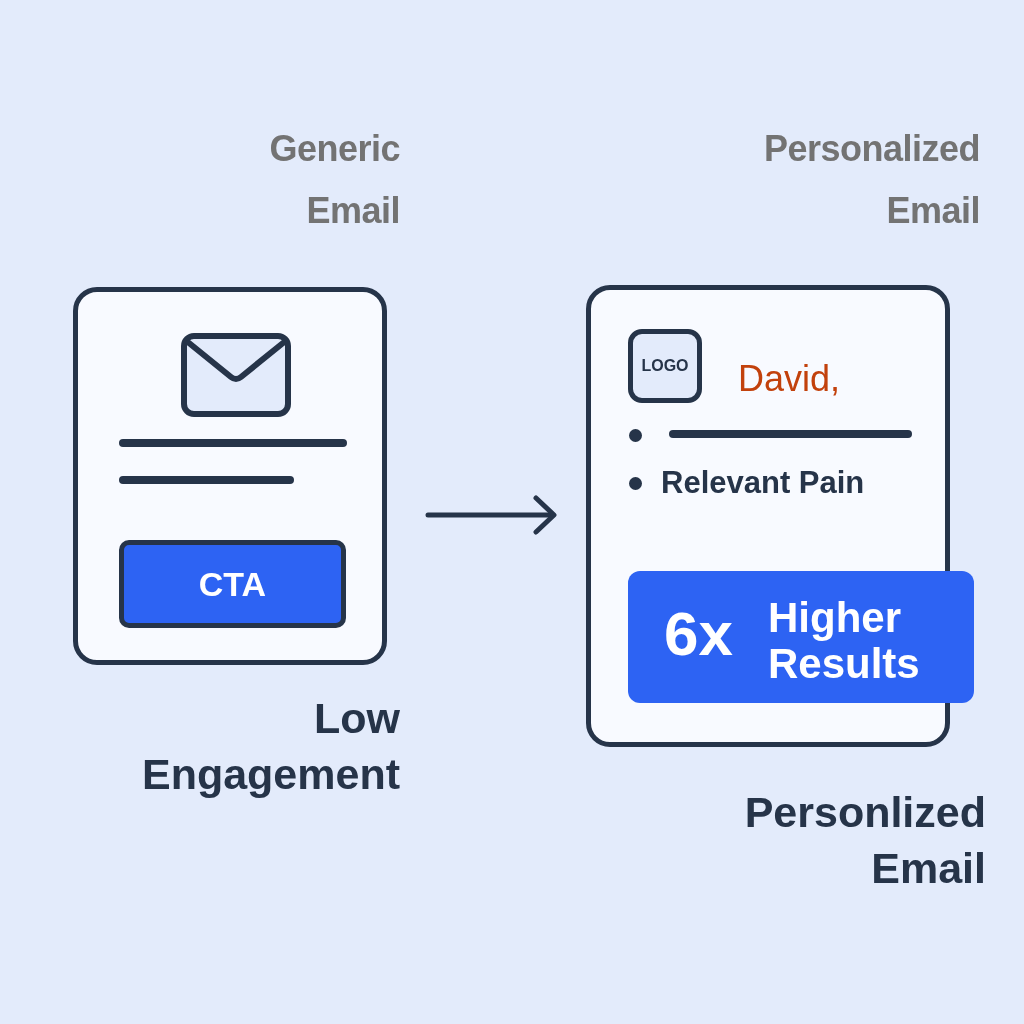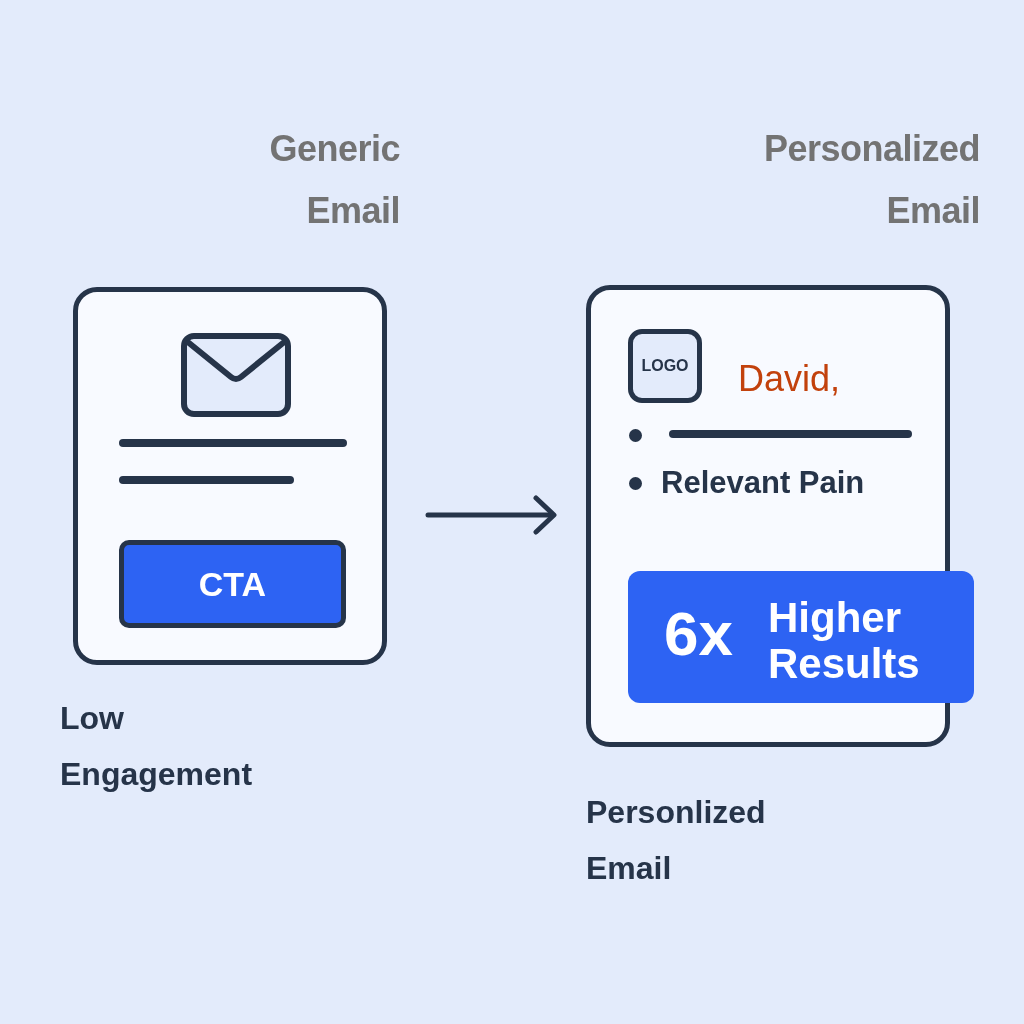--- a/index.html
+++ b/index.html
@@ -49,21 +49,21 @@
 
   .badge {
     position:absolute; left:628px; top:571px; width:346px; height:132px;
     background:#2d63f3; border-radius:12px; color:#fff;
   }
   .badge .mult { position:absolute; left:36px; top:28px; font-size:62px; font-weight:700; line-height:70px; }
   .badge .res { position:absolute; left:140px; top:24px; font-size:42px; font-weight:700; line-height:46px; }
 
   .arrow { position:absolute; left:420px; top:490px; width:140px; height:50px; }
 
-  .caption { position:absolute; text-align:left; font-weight:700; font-size:32px; line-height:56px; color:#263449; }
+  .caption { position:absolute; text-align:right; font-weight:700; font-size:43px; line-height:56px; color:#263449; }
   #cap-left { left:60px; width:340px; top:690px; }
   #cap-right { left:586px; width:400px; top:784px; }
 </style>
 </head>
 <body>
 
 <div id="title-left" class="title">
   <div>Generic</div>
   <div>Email</div>
 </div>

